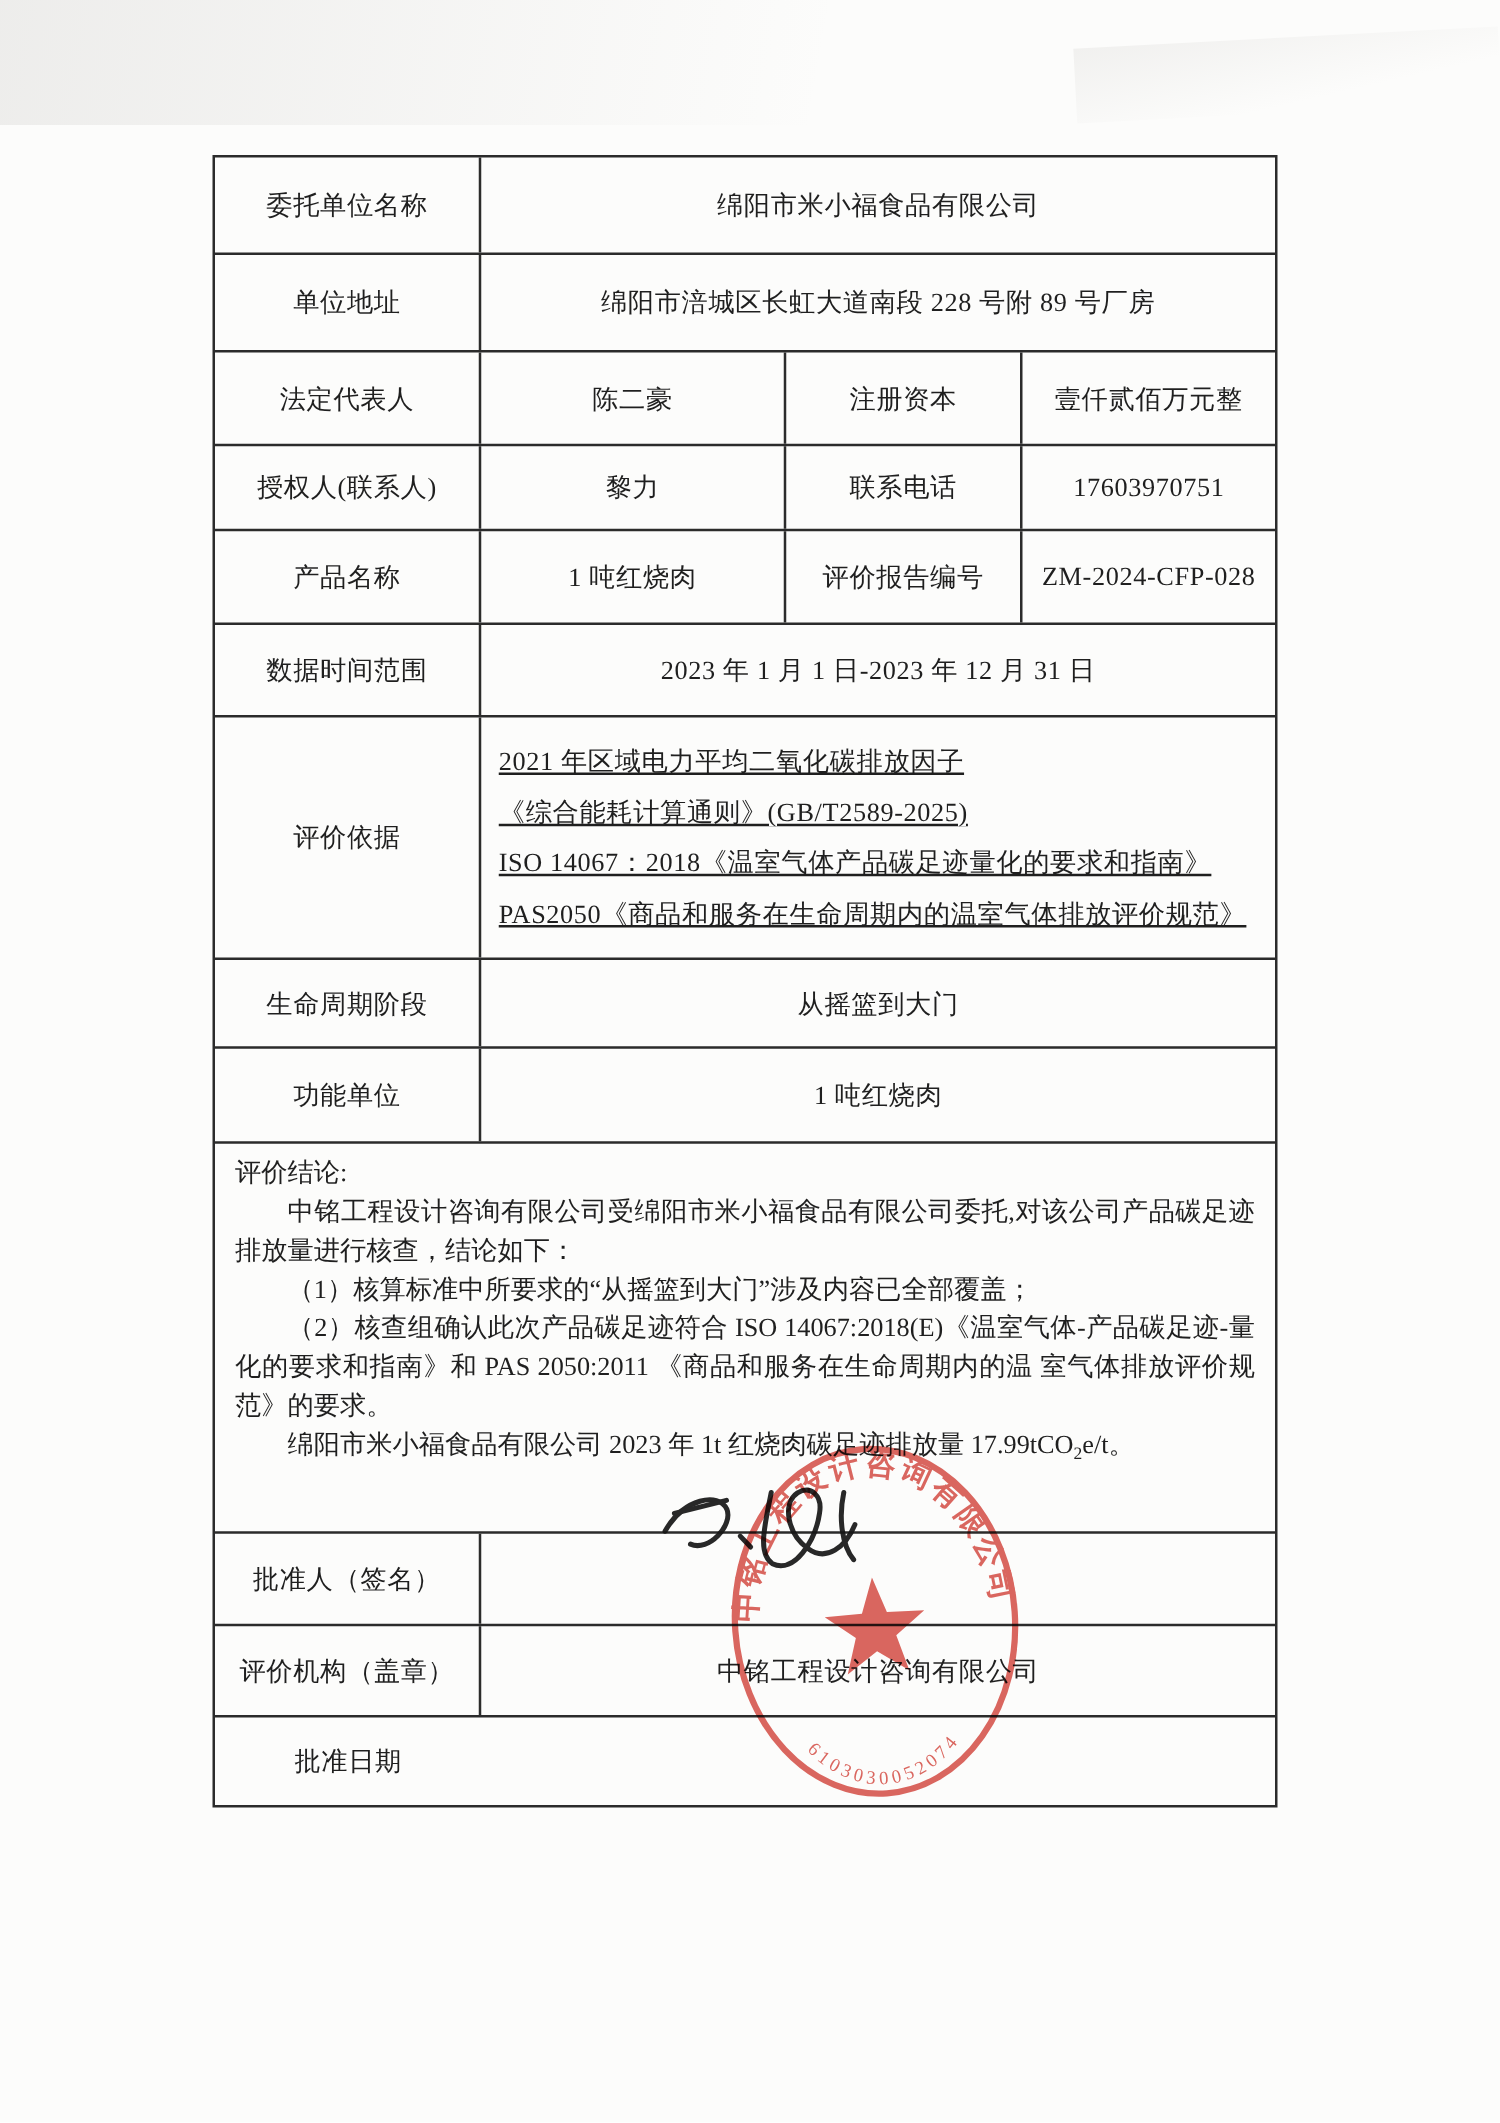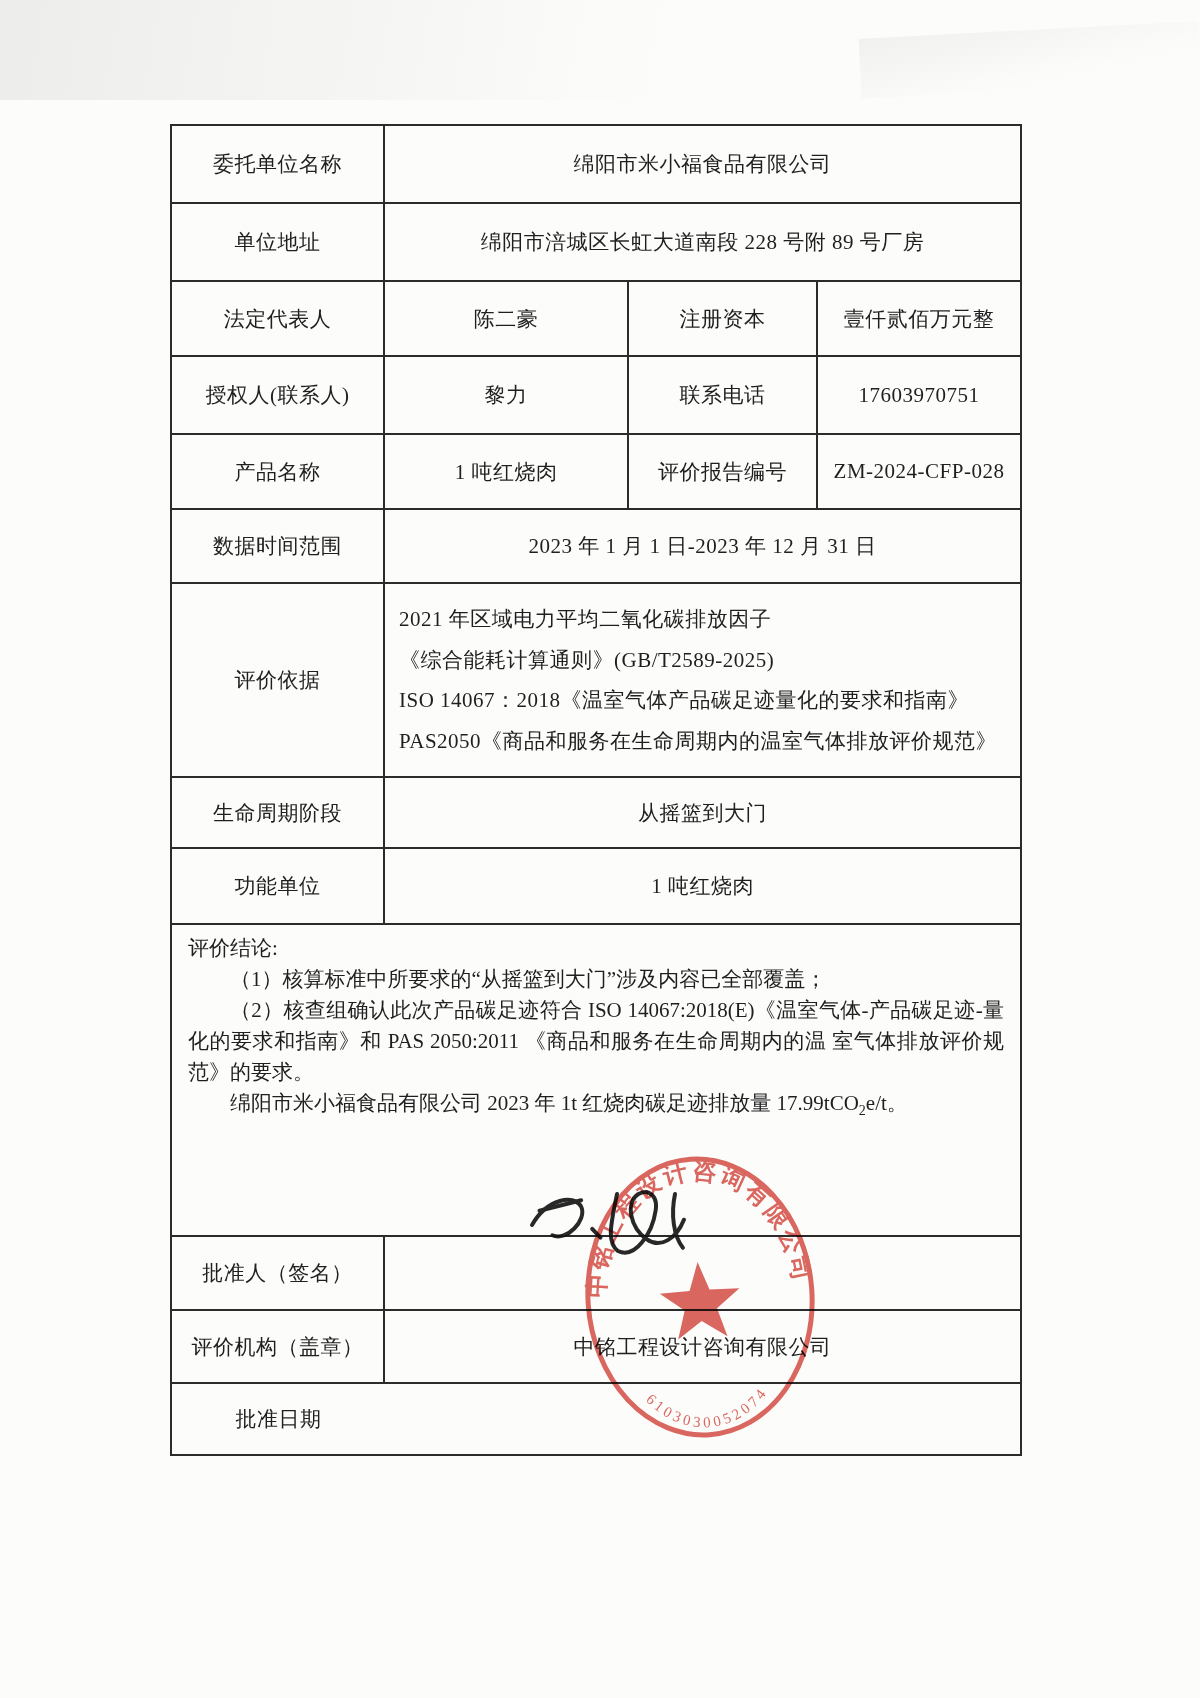--- a/index.html
+++ b/index.html
@@ -24,21 +24,21 @@
   .cell:last-child { border-right:none; }
   .c-label { flex:0 0 213px; }
   .c-wide  { flex:1 1 auto; }
   .c-v1    { flex:0 0 244px; }
   .c-l2    { flex:0 0 189px; }
   .c-v2    { flex:1 1 auto; overflow:visible; }
 
   .basis { flex:1 1 auto; display:flex; flex-direction:column; align-items:flex-start;
            justify-content:space-evenly; text-align:left; padding:8px 14px;
            border-right:none; white-space:nowrap; }
-  .basis-line { font-size:21px; letter-spacing:0.5px; }
+  .basis-line { font-size:21px; letter-spacing:0.5px;text-decoration:underline; }
 
   .conclusion-row { display:block; }
   .conclusion { padding:8px 16px 0 16px; font-size:21px; line-height:31px; }
   .conclusion p { text-indent:2em; text-align:justify; }
   .c-head { text-indent:0; }
   .sub2 { font-size:14px; }
 
   .signature { position:absolute; left:518px; top:1178px; width:200px; height:90px;
                transform:rotate(-2deg); }
   .stamp { position:absolute; left:575px; top:1142px; width:250px; height:310px;
@@ -67,21 +67,21 @@
       <div class="cell c-wide">绵阳市涪城区长虹大道南段 228 号附 89 号厂房</div>
     </div>
 
     <div class="row" style="height:75px">
       <div class="cell c-label">法定代表人</div>
       <div class="cell c-v1">陈二豪</div>
       <div class="cell c-l2">注册资本</div>
       <div class="cell c-v2">壹仟贰佰万元整</div>
     </div>
 
-    <div class="row" style="height:78px">
+    <div class="row" style="height:68px">
       <div class="cell c-label">授权人(联系人)</div>
       <div class="cell c-v1">黎力</div>
       <div class="cell c-l2">联系电话</div>
       <div class="cell c-v2">17603970751</div>
     </div>
 
     <div class="row" style="height:75px">
       <div class="cell c-label">产品名称</div>
       <div class="cell c-v1">1 吨红烧肉</div>
       <div class="cell c-l2">评价报告编号</div>
@@ -109,20 +109,21 @@
     </div>
 
     <div class="row" style="height:76px">
       <div class="cell c-label">功能单位</div>
       <div class="cell c-wide">1 吨红烧肉</div>
     </div>
 
     <div class="row conclusion-row" style="height:312px">
       <div class="conclusion">
         <div class="c-head">评价结论:</div>
+        <p>中铭工程设计咨询有限公司受绵阳市米小福食品有限公司委托,对该公司产品碳足迹排放量进行核查，结论如下：</p>
         <p>（1）核算标准中所要求的“从摇篮到大门”涉及内容已全部覆盖；</p>
         <p>（2）核查组确认此次产品碳足迹符合 ISO 14067:2018(E)《温室气体-产品碳足迹-量化的要求和指南》和 PAS 2050:2011 《商品和服务在生命周期内的温 室气体排放评价规范》的要求。</p>
         <p><span>绵阳市米小福食品有限公司 2023 年 1t 红烧肉碳足迹排放量 17.99tCO</span><sub class="sub2">2</sub><span>e/t。</span></p>
       </div>
     </div>
 
     <div class="row" style="height:74px">
       <div class="cell c-label">批准人（签名）</div>
       <div class="cell c-wide"></div>
     </div>

